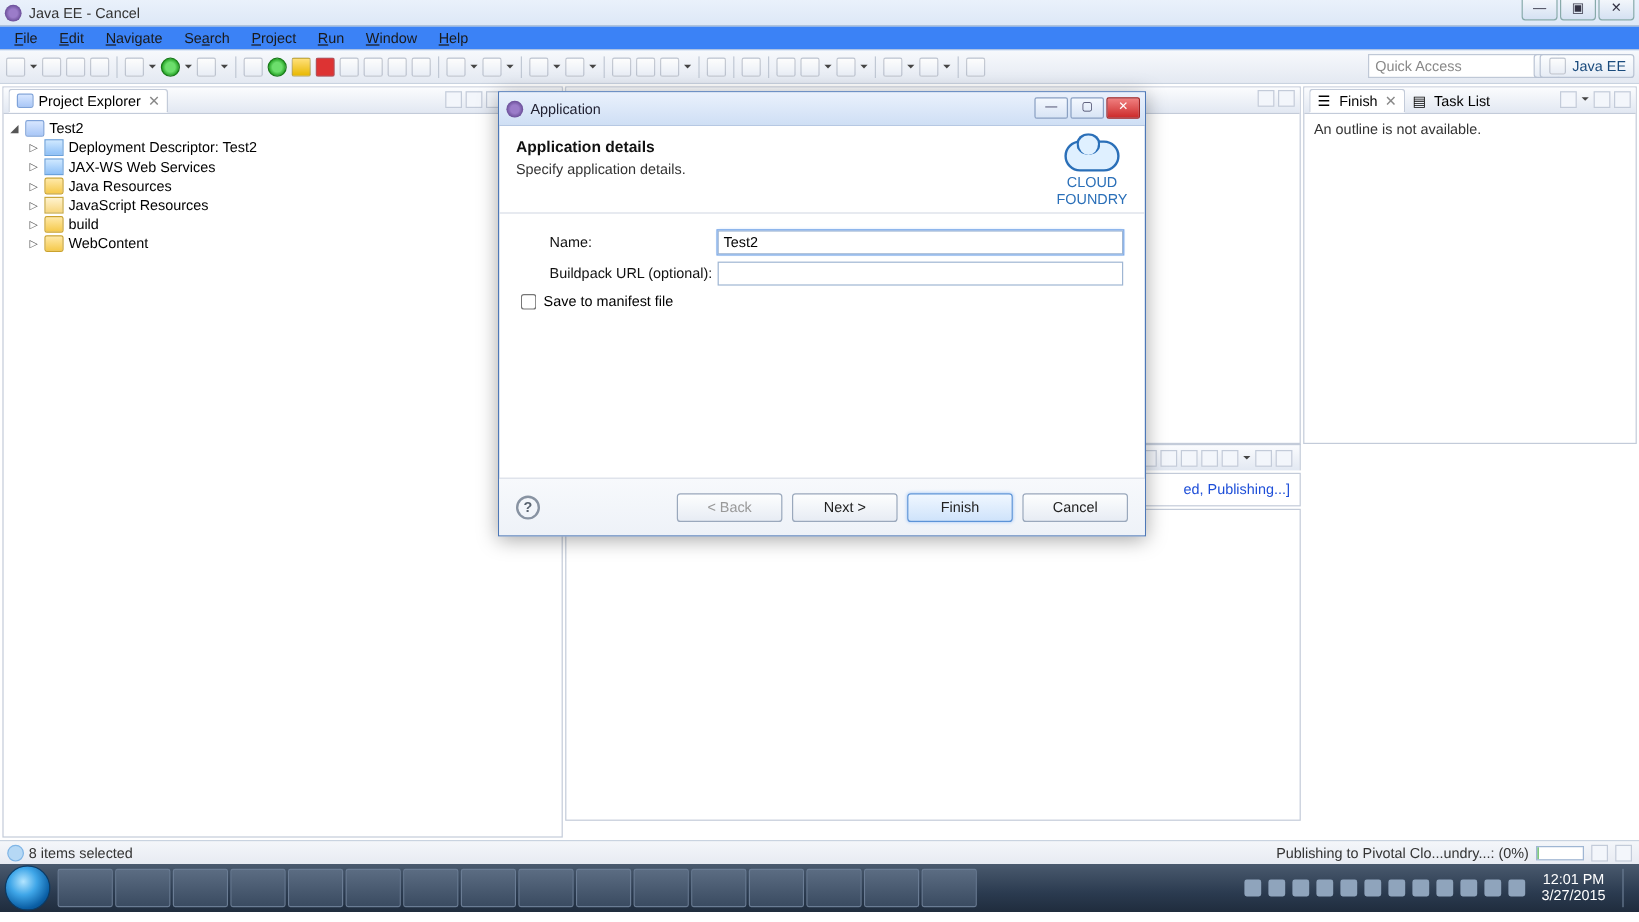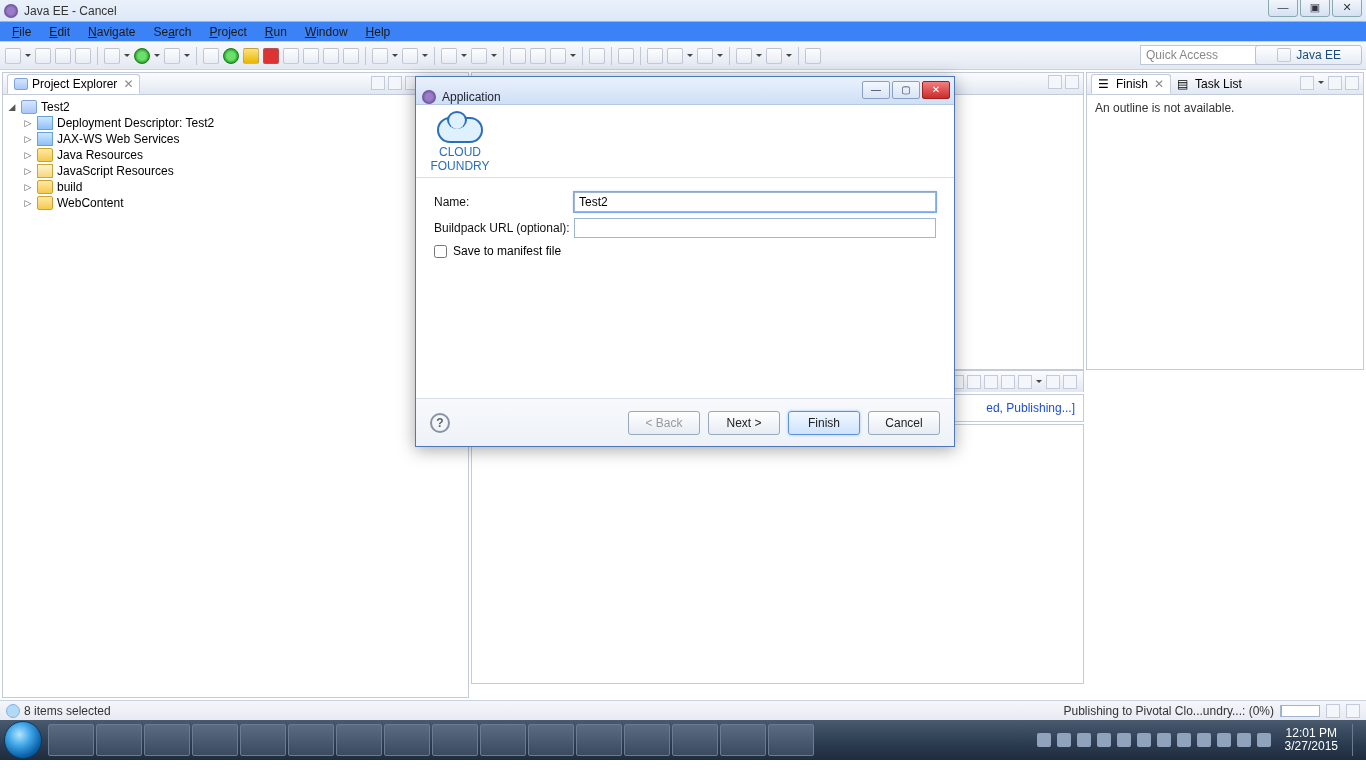--- a/index.html
+++ b/index.html
@@ -20,21 +20,21 @@
 
 .toolbar { height: 28px; background: linear-gradient(#f7f9fc,#e4e9f2); border-bottom: 1px solid #c9d3e0; display: flex; align-items: center; padding: 0 4px; gap: 2px; position: relative; }
 .tb-ico { width: 16px; height: 16px; display: inline-block; border: 1px solid rgba(120,130,150,.4); background: linear-gradient(#fdfdfd,#e8edf5); border-radius: 2px; margin: 0 1px; }
 .tb-ico.run { background: radial-gradient(circle,#6cde6c 40%, #2aa72a 70%); border-radius: 50%; border: 1px solid #1a7a1a; }
 .tb-ico.stop { background: #d33; }
 .tb-ico.pause { background: linear-gradient(#ffe07a,#e8b800); }
 .tb-sep { width: 1px; height: 18px; background: #c0c8d4; margin: 0 3px; }
 .tb-dd { width: 8px; height: 16px; display: inline-block; position: relative; }
 .tb-dd::after { content: ""; position: absolute; left: 1px; top: 6px; border: 3px solid transparent; border-top-color: #444; }
 .quick-access { position: absolute; right: 76px; top: 3px; width: 150px; height: 20px; border: 1px solid #bfc8d6; background: #fff; padding: 2px 5px; color: #888; }
-.persp-btn { position: absolute; right: 4px; top: 3px; height: 20px; border: 1px solid #b8c2d3; background: linear-gradient(#fdfeff,#e6ecf5); border-radius: 3px; padding: 2px 20px; display: flex; align-items: flex-start; gap: 4px; color: #1a4b7d; }
+.persp-btn { position: absolute; right: 4px; top: 3px; height: 20px; border: 1px solid #b8c2d3; background: linear-gradient(#fdfeff,#e6ecf5); border-radius: 3px; padding: 2px 6px; display: flex; align-items: flex-start; gap: 4px; color: #1a4b7d; }
 .persp-open { position: absolute; right: 66px; top: 3px; width: 22px; height: 20px; border: 1px solid #b8c2d3; background: linear-gradient(#fdfeff,#e6ecf5); border-radius: 3px; }
 
 
 .workbench { display: flex; height: 630px; background: #fff; }
 .view { border: 1px solid #c3cbd9; background: #fff; display: flex; flex-direction: column; }
 .view-tabs { height: 22px; background: linear-gradient(#fbfcfe,#e2e8f2); border-bottom: 1px solid #c3cbd9; display: flex; align-items: center; padding: 0 4px; position: relative; }
 .view-tab { padding: 2px 6px; display: flex; align-items: center; gap: 4px; }
 .view-tab.active { background: #fff; border: 1px solid #c3cbd9; border-bottom-color: #fff; border-radius: 3px 3px 0 0; margin-bottom: -1px; }
 .tab-x { color: #888; margin-left: 2px; }
 .view-tb-icons { position: absolute; right: 4px; top: 2px; display: flex; gap: 3px; align-items: center; }
@@ -65,41 +65,41 @@
 .taskbar { height: 40px; background: linear-gradient(#4a5a6e,#2b3b50 60%, #1f2c3d); display: flex; align-items: center; padding: 0 4px; gap: 2px; position: relative; }
 .start-orb { width: 38px; height: 38px; border-radius: 50%; background: radial-gradient(circle at 40% 35%, #b3e5ff 0%, #3fa6e8 35%, #0b5fa5 70%, #043a6b 100%); border: 1px solid #0c3a63; margin-right: 4px; }
 .task-btn { width: 46px; height: 32px; background: linear-gradient(#5b6c82,#3a4b61); border: 1px solid #6a7c94; border-radius: 2px; }
 .tray { position: absolute; right: 4px; display: flex; align-items: center; gap: 6px; color: #fff; font-size: 11px; }
 .tray-ico { width: 14px; height: 14px; background: #8fa4bc; border-radius: 2px; }
 .clock { text-align: center; line-height: 13px; padding: 0 8px; }
 
 
 .dialog-backdrop { position: absolute; left: 0; top: 0; width: 100%; height: 100%; }
 .dialog { position: absolute; left: 415px; top: 76px; width: 540px; background: #fff; border: 1px solid #4e78b7; box-shadow: 0 3px 16px rgba(0,0,0,.35); }
-.dlg-titlebar { height: 28px; background: linear-gradient(#eaf1fc,#cfdff5); display: flex; align-items: flex-end; padding: 0 6px; border-bottom: 1px solid #b6c8e3; position: relative; }
+.dlg-titlebar { height: 28px; background: linear-gradient(#eaf1fc,#cfdff5); display: flex; align-items: center; padding: 0 6px; border-bottom: 1px solid #b6c8e3; position: relative; }
 .dlg-title { margin-left: 6px; color: #223; }
 .dlg-btns { position: absolute; right: 4px; top: 4px; display: flex; gap: 2px; }
 .dlg-btn { width: 28px; height: 18px; border: 1px solid #8aa0c2; background: linear-gradient(#f4f8fe,#d8e4f5); border-radius: 2px; text-align: center; font-size: 10px; line-height: 15px; color: #335; }
 .dlg-btn.close { background: linear-gradient(#f08080,#cc2b2b); color: #fff; border-color: #a02020; }
 .dlg-header { padding: 10px 14px 14px; border-bottom: 1px solid #d8dde6; display: flex; justify-content: space-between; }
 .dlg-header h2 { font-size: 13px; font-weight: bold; color: #111; margin-bottom: 4px; }
 .dlg-header p { color: #333; }
 .cf-logo { width: 60px; height: 48px; text-align: center; font-size: 8px; color: #2a6fb8; }
 .cf-logo .cloud { width: 46px; height: 26px; background: #dff0ff; border: 2px solid #2a6fb8; border-radius: 14px; margin: 2px auto 2px; position: relative; }
 .cf-logo .cloud::before { content: ""; position: absolute; left: 8px; top: -8px; width: 16px; height: 16px; background: #dff0ff; border: 2px solid #2a6fb8; border-radius: 50%; border-bottom: none; }
 .dlg-body { padding: 14px 18px 12px; min-height: 220px; }
-.form-row { display: flex; align-items: center; margin-bottom: 6px; }
+.form-row { display: flex; align-items: center; margin-bottom: 6px; margin-left: 24px; }
 .form-row label { width: 140px; color: #111; }
 .form-row input[type=text] { flex: 1; border: 1px solid #9fb6d3; height: 20px; padding: 1px 4px; background: #fff; }
 .form-row input[type=text].focused { outline: 1px solid #7aa8e8; box-shadow: 0 0 3px #9cc3f6; }
 .chk-row { display: flex; align-items: center; gap: 6px; margin-top: 4px; }
 .dlg-footer { height: 48px; border-top: 1px solid #d8dde6; display: flex; align-items: center; justify-content: space-between; padding: 0 14px; background: linear-gradient(#f7f9fc,#eef2f8); }
 .help-ico { width: 20px; height: 20px; border: 2px solid #8893a2; border-radius: 50%; text-align: center; line-height: 17px; color: #59636f; font-weight: bold; }
 .dlg-buttons { display: flex; gap: 8px; }
-.btn { width: 72px; height: 24px; border: 1px solid #9aa8bc; background: linear-gradient(#fdfefe,#e7ecf4); border-radius: 3px; color: #222; cursor: default; }
+.btn { width: 88px; height: 24px; border: 1px solid #9aa8bc; background: linear-gradient(#fdfefe,#e7ecf4); border-radius: 3px; color: #222; cursor: default; }
 .btn.primary { border-color: #5b93d8; background: linear-gradient(#f0f7ff,#cfe3fb); box-shadow: 0 0 3px #9cc3f6; }
 .btn:disabled { color: #999; }
 .srv-tb { height: 22px; border: 1px solid #c3cbd9; border-bottom: none; display: flex; justify-content: flex-end; align-items: center; gap: 3px; padding: 0 6px; background: linear-gradient(#fbfcfe,#e2e8f2); }
 </style>
 </head>
 <body>
 
 <div class="win-titlebar">
   <span class="win-icon"></span>
   <span class="win-title">Java EE - Cancel</span>
@@ -353,20 +353,24 @@
     <div class="dlg-titlebar">
       <span class="win-icon"></span>
       <span class="dlg-title">Application</span>
       <div class="dlg-btns">
         <div class="dlg-btn">—</div>
         <div class="dlg-btn">▢</div>
         <div class="dlg-btn close">✕</div>
       </div>
     </div>
     <div class="dlg-header">
+      <div>
+        <h2>Application details</h2>
+        <p>Specify application details.</p>
+      </div>
       <div class="cf-logo">
         <div class="cloud"></div>
         <div>CLOUD FOUNDRY</div>
       </div>
     </div>
     <div class="dlg-body">
       <div class="form-row">
         <label>Name:</label>
         <input type="text" class="focused" value="Test2" style="">
       </div>

